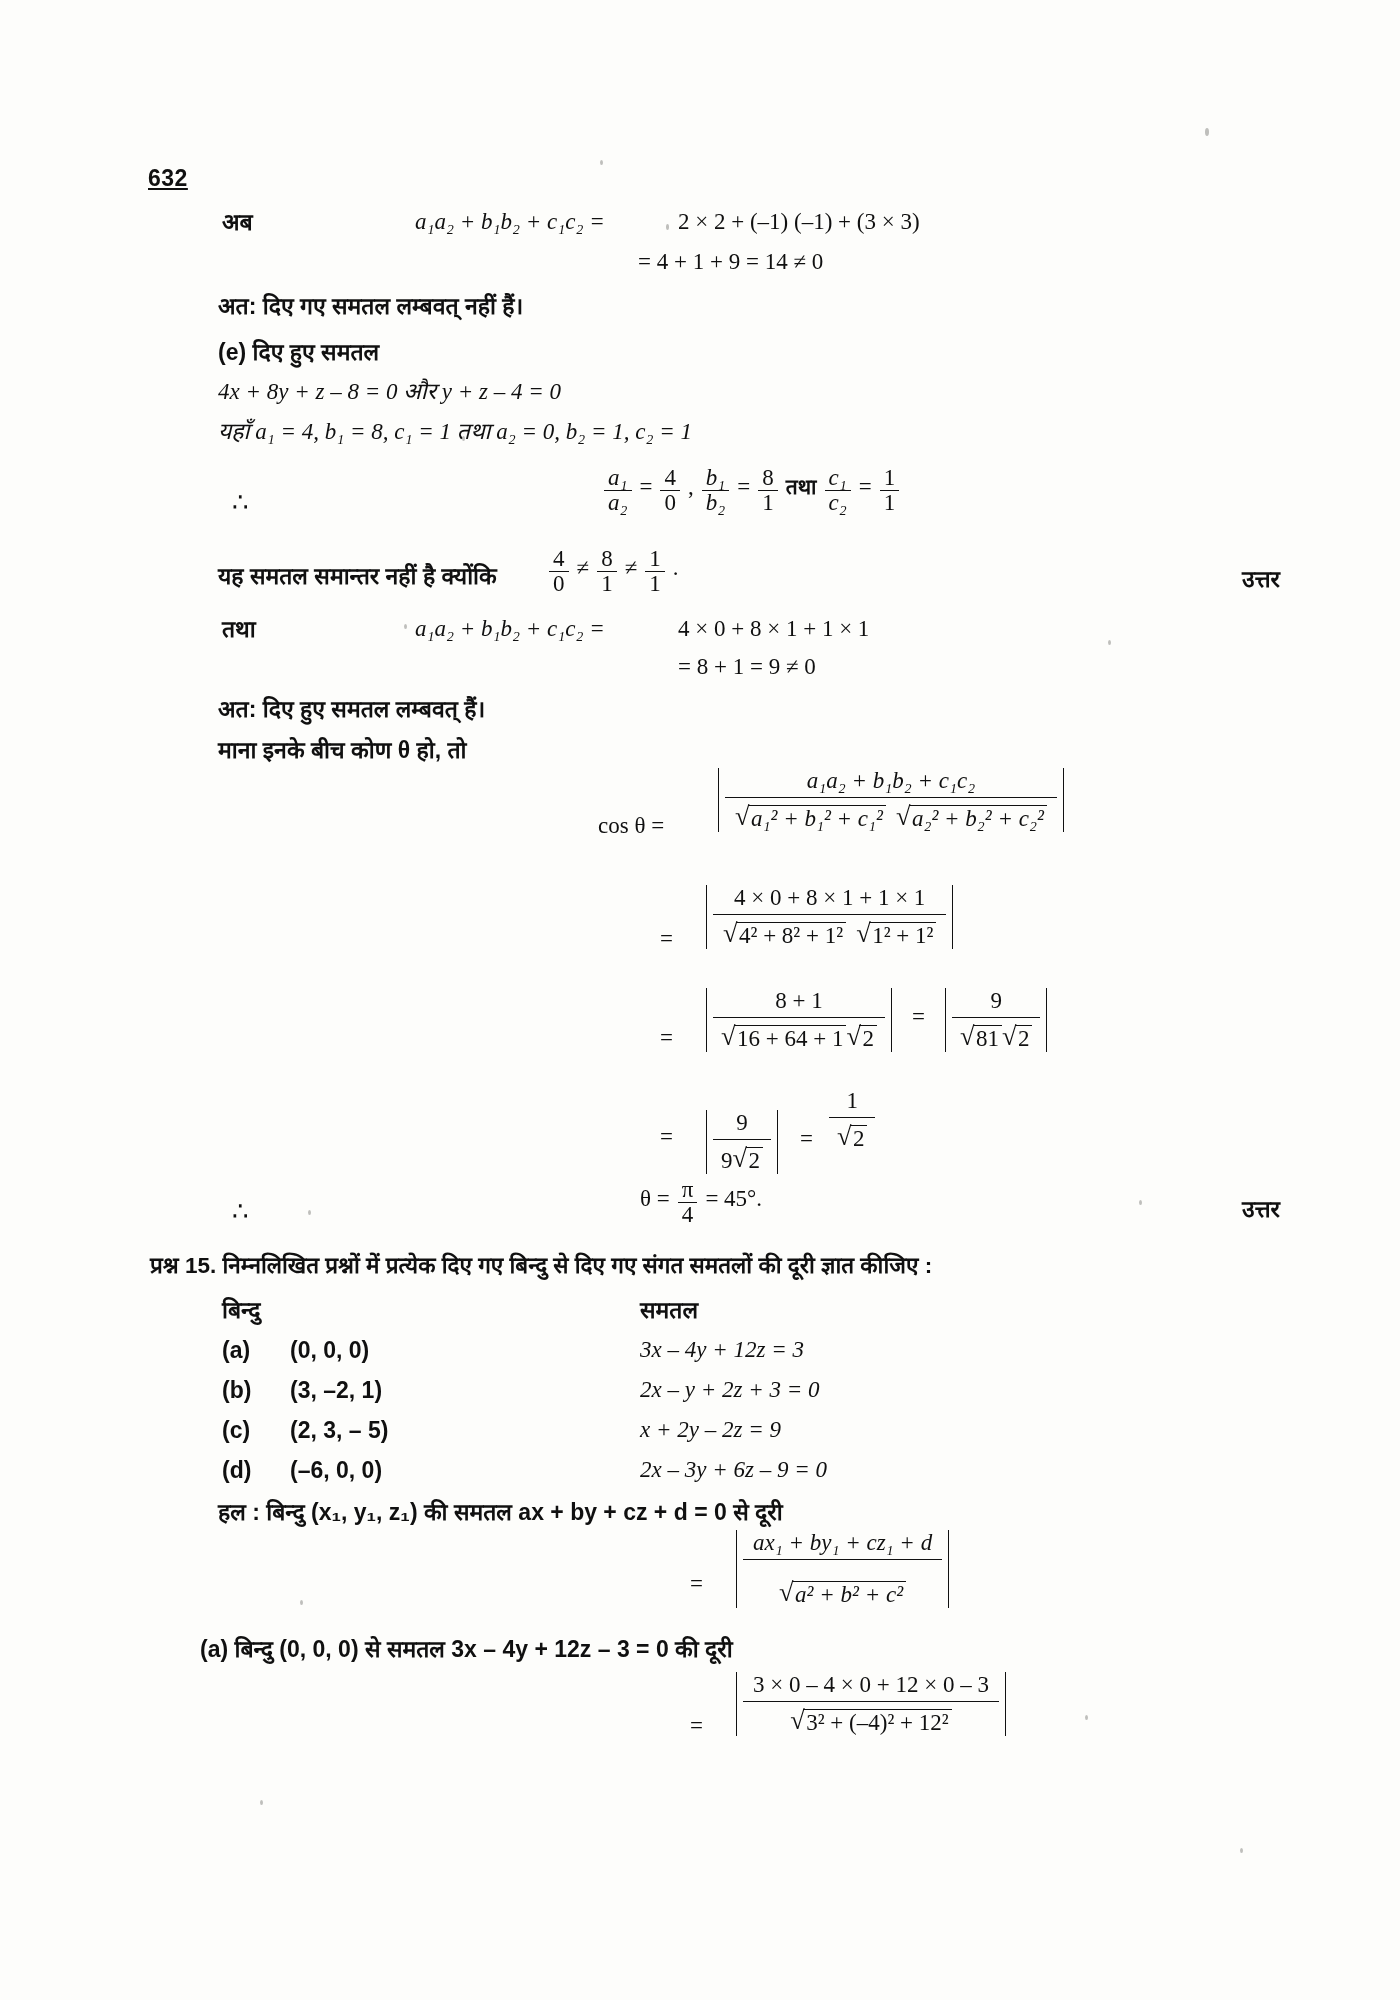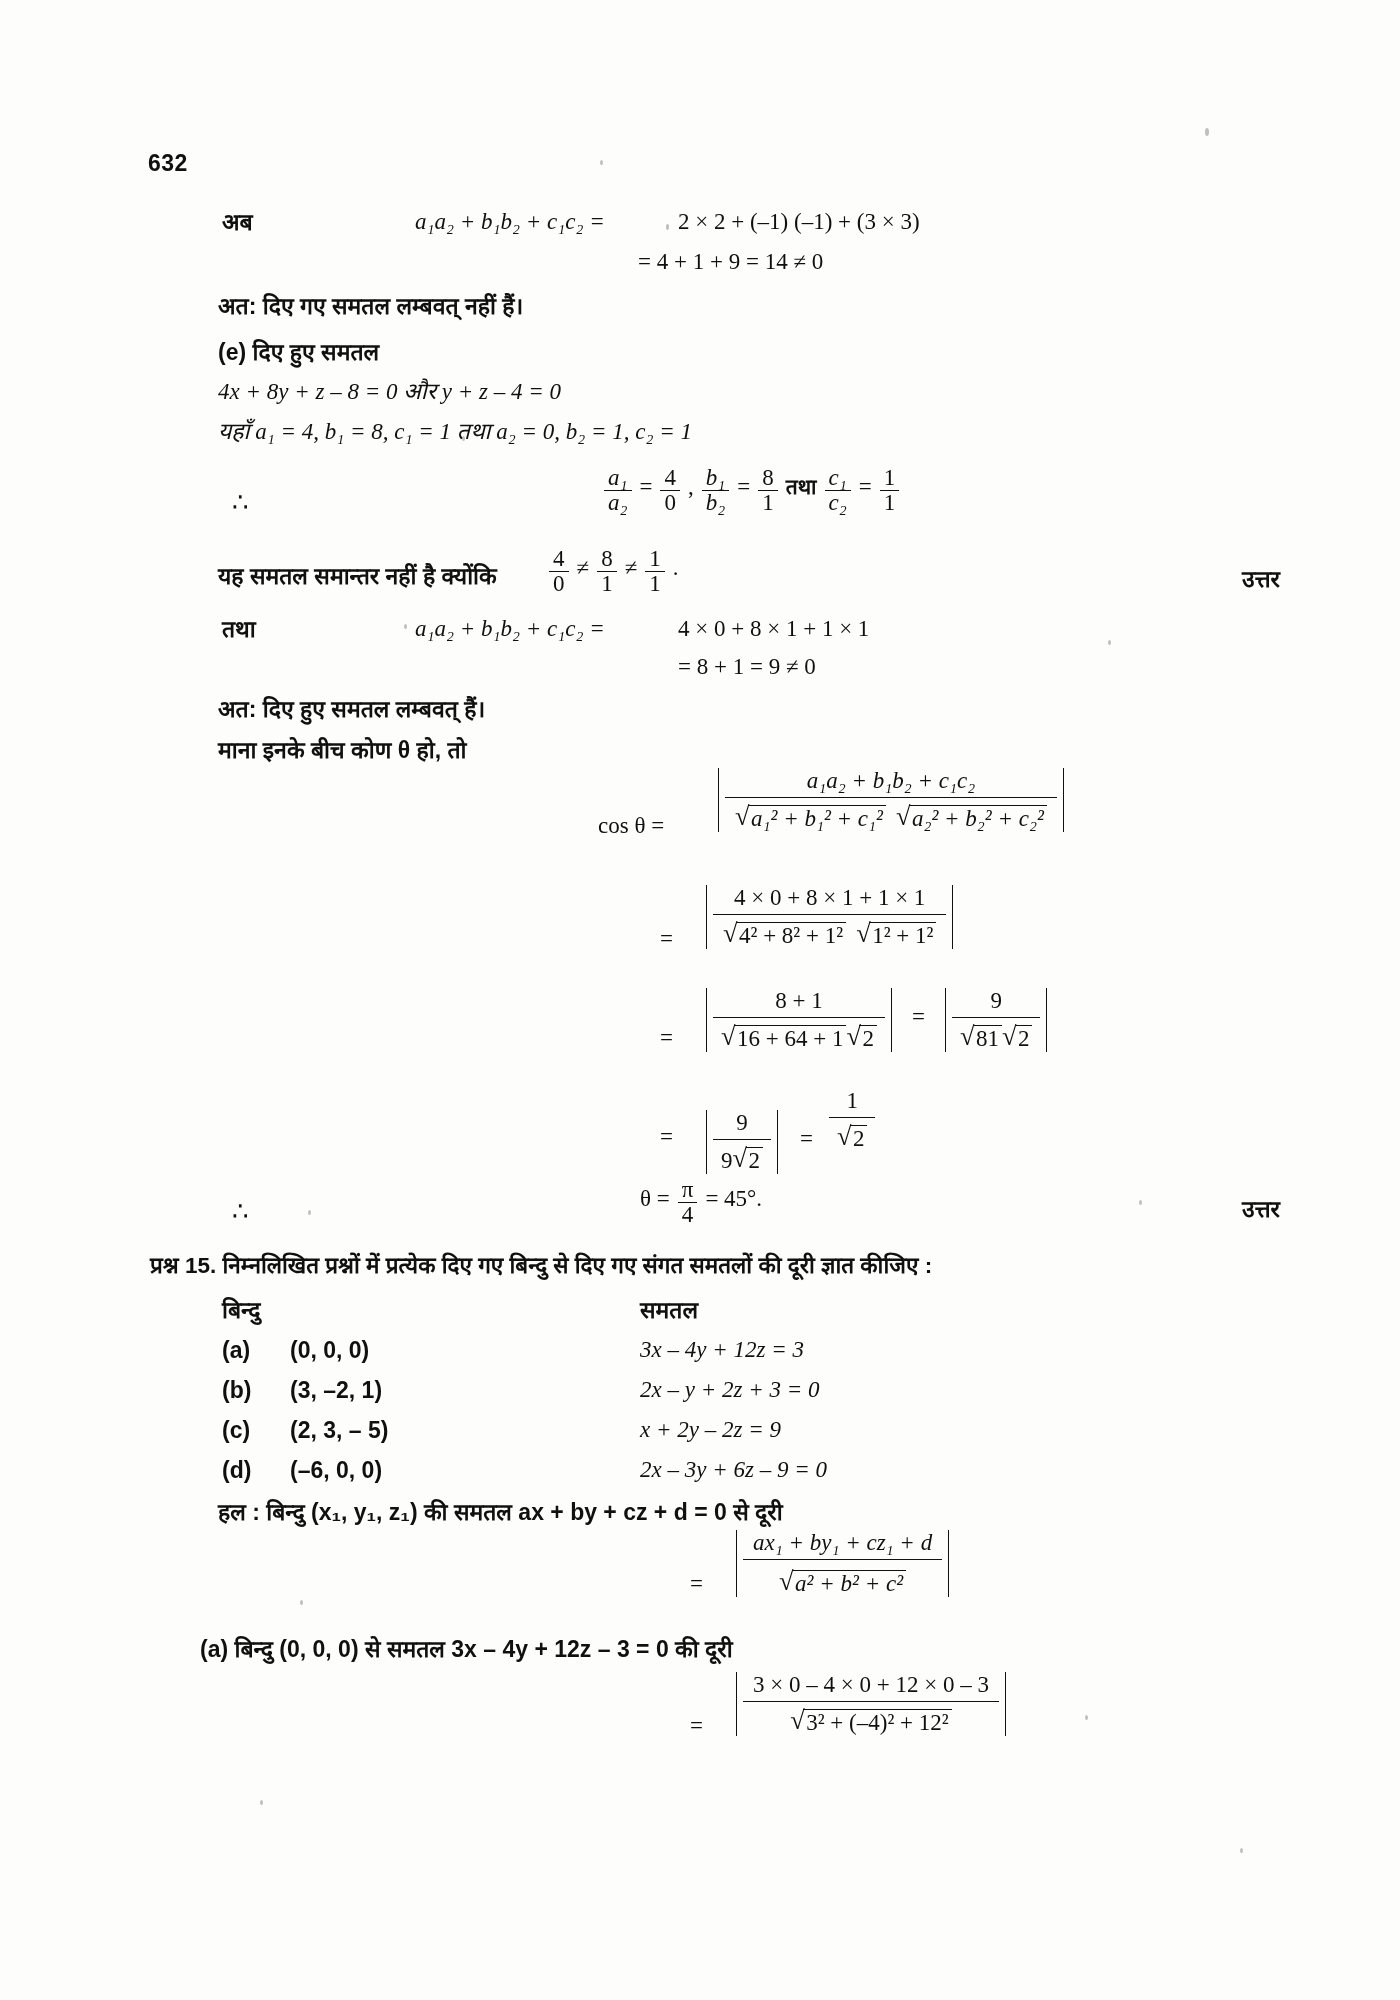--- a/index.html
+++ b/index.html
@@ -17,25 +17,26 @@
   }
   .page {
     position: relative;
     width: 1400px;
     height: 2000px;
     background: #fdfdfb;
   }
   .pageno {
     position: absolute;
     left: 148px;
-    top: 150px;
+    top: 165px;
     font-family: "Liberation Sans", sans-serif;
     font-weight: bold;
     font-size: 23px;
     letter-spacing: .5px;
+    text-decoration: underline;
   }
   .ln {
     position: absolute;
     white-space: nowrap;
     font-size: 23px;
     line-height: 1.25;
   }
   .hin {
     font-family: "Liberation Sans", sans-serif;
     font-size: 23px;
@@ -295,21 +296,21 @@
   <div class="ln math" style="left:640px; top:1456px;">2x – 3y + 6z – 9 = 0</div>
 
   <div class="ln hin" style="left:218px; top:1498px;">हल : बिन्दु (x₁, y₁, z₁) की समतल ax + by + cz + d = 0 से दूरी</div>
 
   <div class="ln math rm" style="left:690px; top:1570px;">=</div>
   <div class="center-block" style="left:730px; top:1530px;">
     <span class="abs">
       <span class="bar"></span>
       <span class="absinner">
         <span class="num math" style="display:block; padding:0 10px 3px;">ax₁ + by₁ + cz₁ + d</span>
-        <span style="display:block; border-top:1.6px solid #111; padding:8px 10px 0;">
+        <span style="display:block; border-top:1.6px solid #111; padding:19px 10px 0;">
           <span class="rad math"><span class="radbody">a² + b² + c²</span></span>
         </span>
       </span>
       <span class="bar"></span>
     </span>
   </div>
 
   <div class="ln hin" style="left:200px; top:1635px;">(a) बिन्दु (0, 0, 0) से समतल 3x – 4y + 12z – 3 = 0 की दूरी</div>
 
   <div class="ln math rm" style="left:690px; top:1712px;">=</div>

